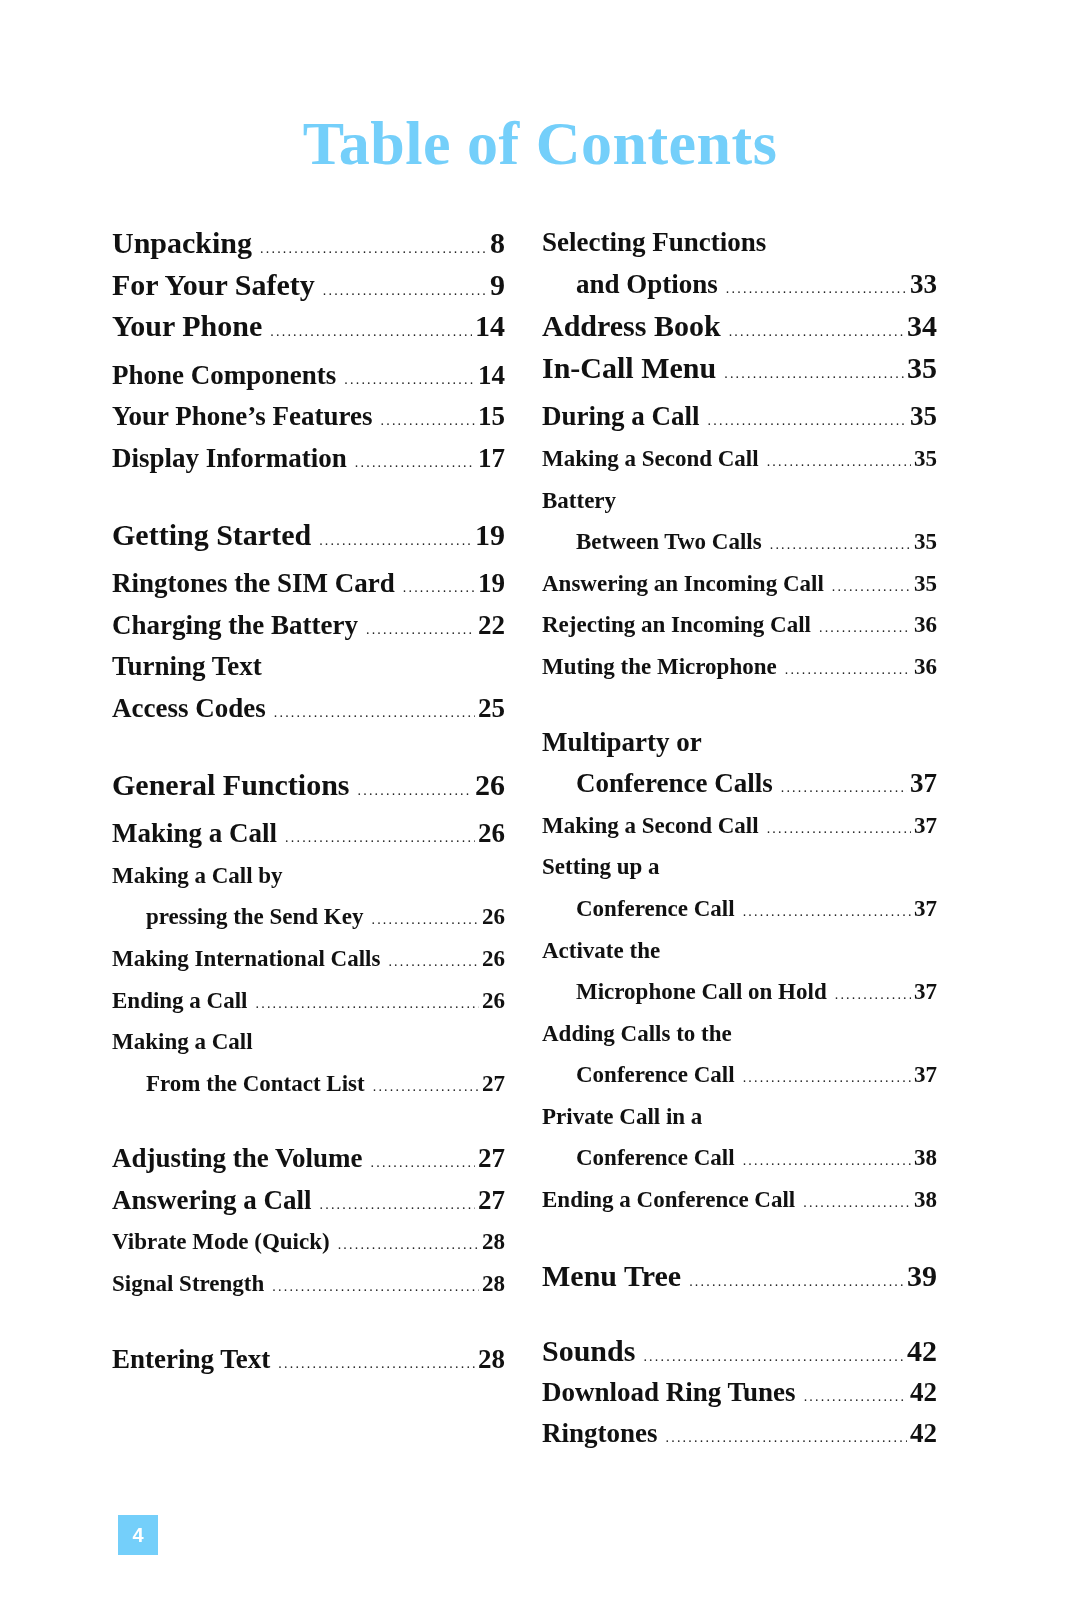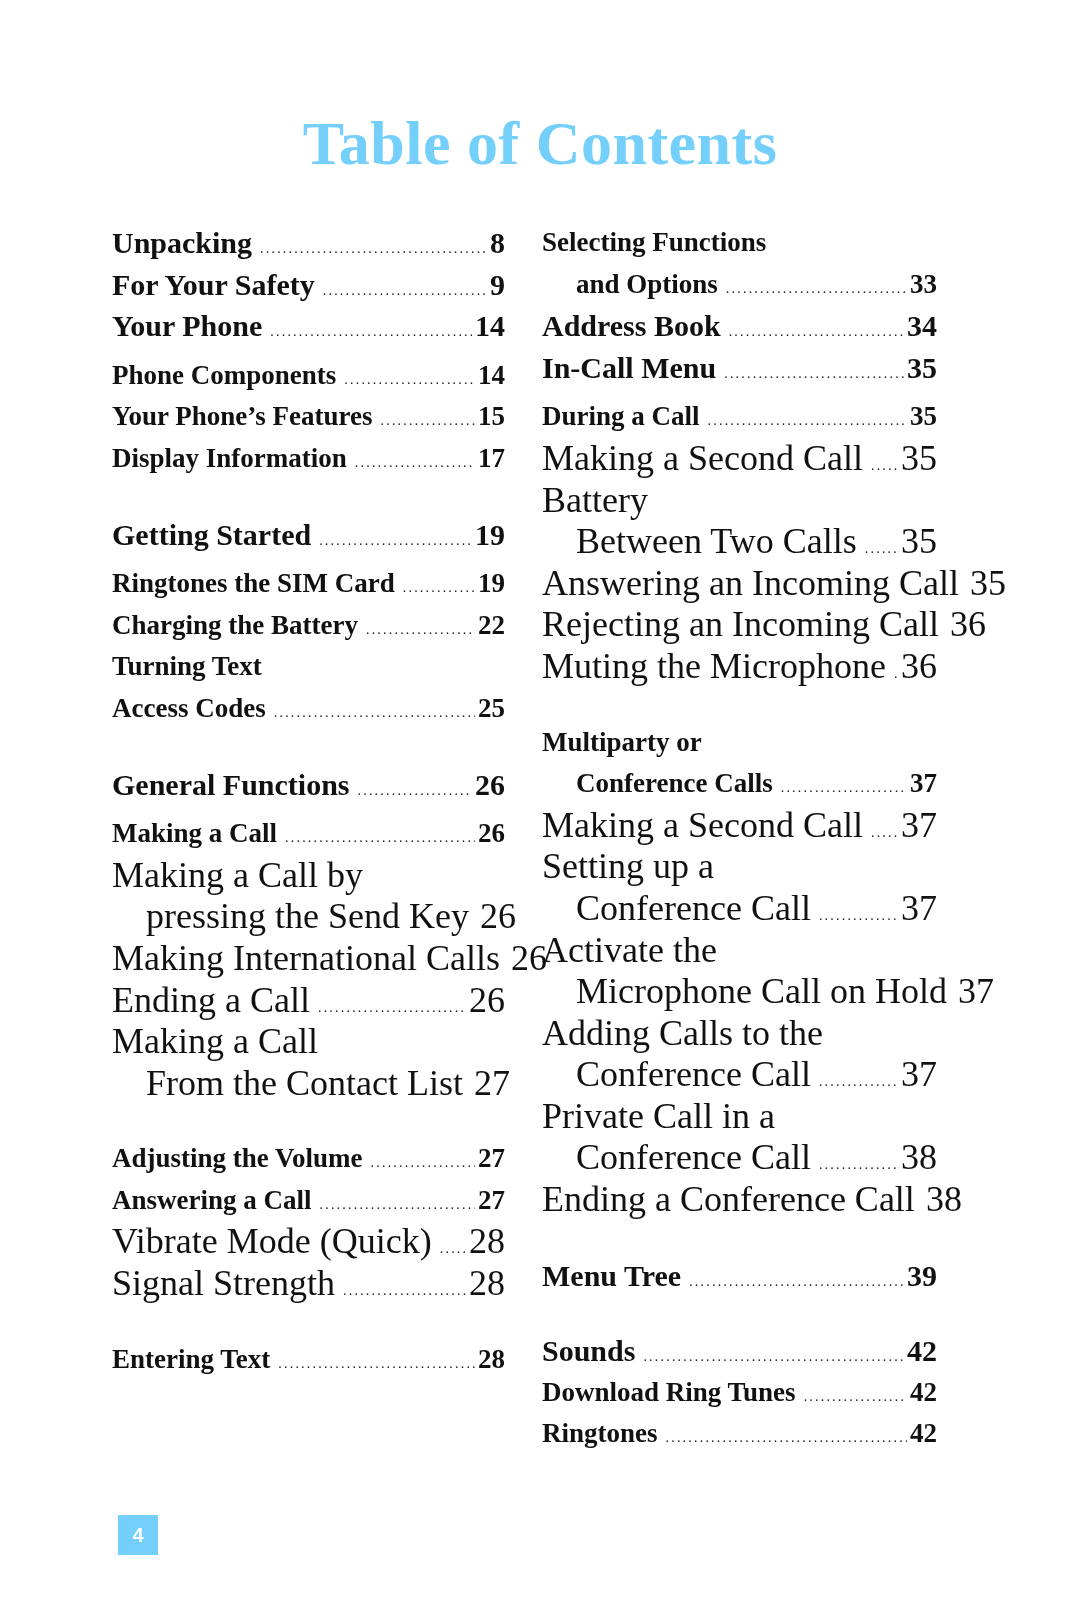--- a/index.html
+++ b/index.html
@@ -12,21 +12,21 @@
   .col.right { left: 542px; width: 395px; }
   .entry { display: flex; align-items: baseline; height: 41.6px; line-height: 41.6px;
            white-space: nowrap; }
   .entry .label { flex: 0 0 auto; padding-right: 8px; text-align: right; }
   .entry .dots { flex: 1 1 auto; overflow: hidden; letter-spacing: 2.2px; font-size: 14px;
                  color: #222; font-weight: normal; text-align: right; }
   .entry .dots::before { content: "......................................................................................................................................"; }
   .entry .page { flex: 0 0 auto; padding-left: 3px; }
   .lvl1 { font-size: 30px; font-weight: bold; }
   .lvl2 { font-size: 27px; font-weight: bold; }
-  .lvl3 { font-size: 36px; font-weight: normal; }
+  .lvl3 { font-size: 23px; font-weight: bold; }
   .indent { padding-left: 34px; }
   .gap-s { height: 8px; }
   .gap-l { height: 34px; }
   .badge { position: absolute; left: 118px; top: 1515px; width: 40px; height: 40px;
            background: #74cffa; color: #ffffff; font-family: "Liberation Sans", "DejaVu Sans", sans-serif;
            font-weight: bold; font-size: 20px; text-align: center; line-height: 40px; }
 </style>
 </head>
 <body>
 

